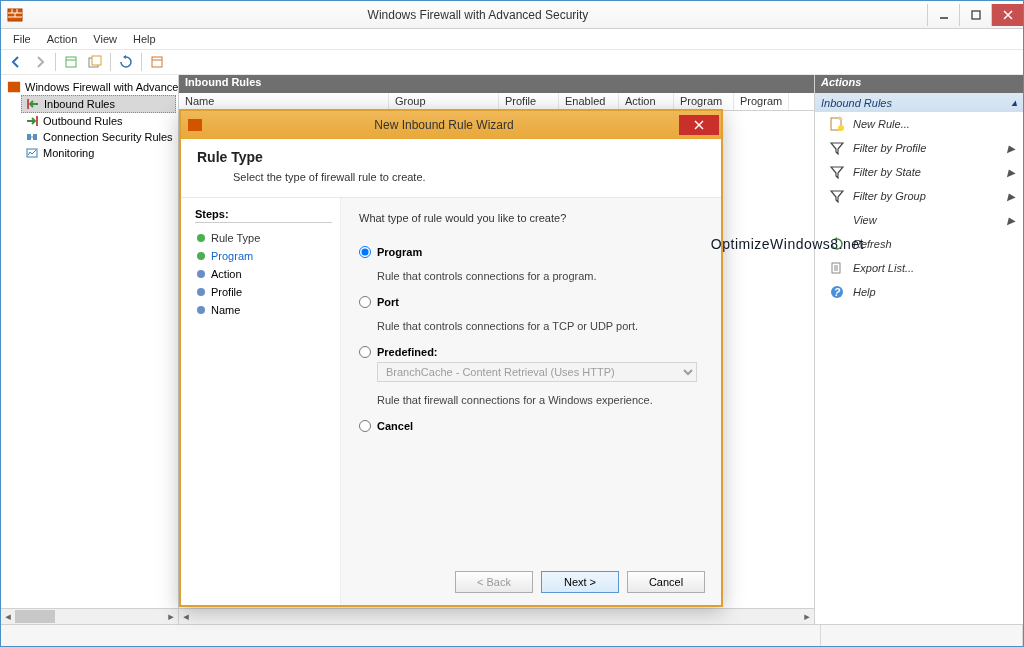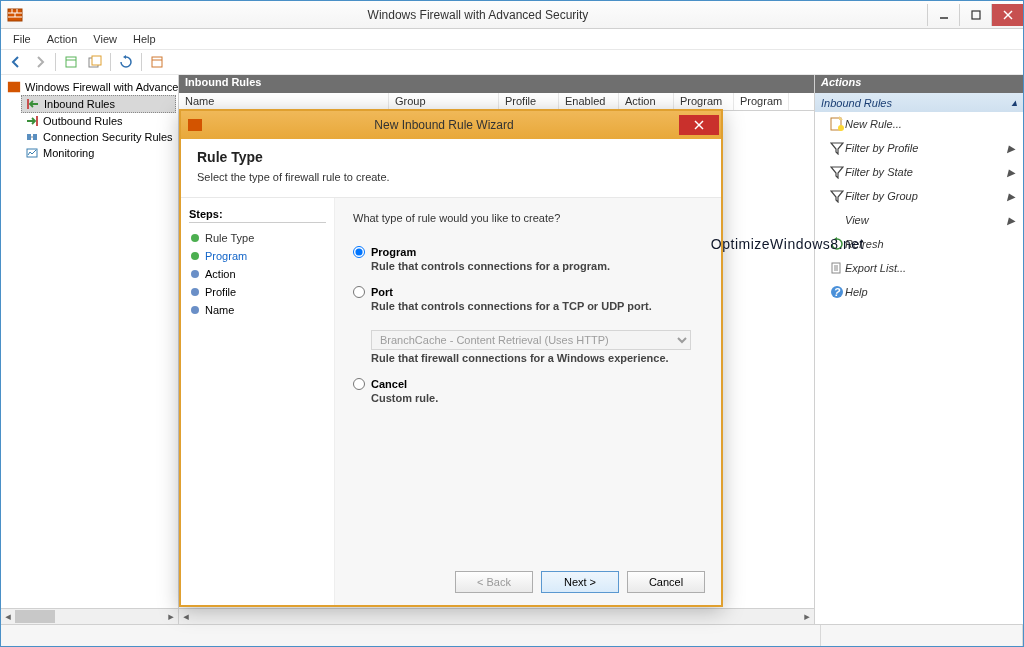--- a/index.html
+++ b/index.html
@@ -34,51 +34,51 @@
 .hscroll .arrow.left{left:0;} .hscroll .arrow.right{right:0;}
 
 .center-pane { flex:1; display:flex; flex-direction:column; border-right:1px solid #d0d0d0; position:relative; min-width:0;}
 .center-header { height:18px; background:#6f6f6f; color:#fff; padding:1px 6px; font-weight:bold; font-size:11px;}
 .col-headers { height:18px; display:flex; border-bottom:1px solid #d0d0d0; background:#fff; font-size:11px; color:#333;}
 .col-headers div { padding:2px 6px; border-right:1px solid #e8e8e8; }
 
 .right-pane { width:208px; display:flex; flex-direction:column;font-style:italic; }
 .actions-header { height:18px; background:#6f6f6f; color:#fff; padding:1px 6px; font-weight:bold; font-size:11px;}
 .actions-sub { background:linear-gradient(#dce9f5,#cfe0ef); padding:3px 6px; color:#1a3e73; font-size:12px; display:flex; justify-content:space-between; align-items:center;}
-.action-item { display:flex; align-items:center; gap:0; padding:4px 8px 4px 14px; color:#333; }
+.action-item { display:flex; align-items:center; gap:8px; padding:4px 8px 4px 14px; color:#333; }
 .action-item.has-sub { justify-content:space-between; }
 .action-item .label { flex:1; }
 .action-item .arrow { color:#555; font-size:10px; }
 .action-item .aicon { width:16px; height:16px; display:flex; align-items:center; justify-content:center; }
 
 
 .wizard { position:absolute; left:179px; top:109px; width:544px; height:498px; border:2px solid #e0a030; background:#fff; box-shadow:0 4px 20px rgba(0,0,0,0.25); display:flex; flex-direction:column; }
 .wizard-titlebar { height:28px; background:linear-gradient(#f0b858,#e8a83a); display:flex; align-items:center; }
 .wizard-titlebar .app-icon { margin:0 6px; width:16px; height:16px;}
 .wizard-titlebar .wtitle { flex:1; text-align:center; color:#333; font-size:12px;}
 .wizard-titlebar .wclose { width:40px; height:20px; background:#c9302c; color:#fff; display:flex; align-items:center; justify-content:center; margin-right:2px;}
 .wizard-head { padding:10px 16px 14px 16px; border-bottom:1px solid #e8e8e8; }
 .wizard-head h1 { font-size:14px; font-weight:bold; color:#222; margin-bottom:6px;}
-.wizard-head .desc { font-size:11px; color:#333; }
-.wizard-body { flex:1; display:flex; }
+.wizard-head .desc { font-size:11px; color:#333;margin-left:36px; }
+.wizard-body { flex:1; display:flex;padding-left:6px; }
 .wizard-steps { width:154px; background:#fff; border-right:1px solid #eee; padding:10px 8px;}
 .wizard-steps .steps-label { font-weight:bold; font-size:11px; margin-bottom:6px; border-bottom:1px solid #ccc; padding-bottom:2px;}
 .wstep { display:flex; align-items:center; gap:6px; padding:3px 2px; font-size:11px;}
 .wstep .dot { width:8px; height:8px; border-radius:50%; background:#6a8fc7; }
 .wstep.current .dot { background:#4caf50;}
 .wstep.current span { color:#333;}
 .wstep.active span { color:#1466c9;}
 .wstep.active .dot { background:#4caf50;}
 .wizard-content { flex:1; background:#f7f7f7; padding:14px 18px; position:relative;}
 .wizard-content .prompt { font-size:11px; color:#333; margin-bottom:22px;}
 .rgroup { margin-bottom:14px; }
 .rline { display:flex; align-items:center; gap:6px; font-size:11px;}
 .rline input[type=radio]{ width:12px; height:12px;}
 .rline b { font-weight:bold; font-size:11px;}
-.rdesc { font-size:11px; color:#444; margin-left:18px; margin-top:2px;font-weight:bold;}
+.rdesc { font-size:11px; color:#444; margin-left:18px; margin-top:12px;}
 .predef-select { margin-left:18px; margin-top:4px; width:320px; height:20px; border:1px solid #c8c8c8; background:#f3f3f3; font-size:11px; padding:0 4px; color:#777;}
 .wizard-buttons { position:absolute; right:16px; bottom:12px; display:flex; gap:8px;margin-left:16px;}
 .wbtn { min-width:78px; height:22px; border:1px solid #adadad; background:linear-gradient(#fefefe,#eaeaea); font-size:11px; text-align:center; line-height:20px;}
 .wbtn.disabled { color:#999; }
 .wbtn.primary { border:1px solid #5a98d0; background:linear-gradient(#eef6fd,#d9ebfa);}
 .watermark { position:absolute; right:160px; top:236px; color:#0f172a; font-size:14px; letter-spacing:0.5px; pointer-events:none;}
 
 .statusbar { height:22px; border-top:1px solid #d0d0d0; background:#f6f6f6; display:flex;}
 .statusbar .cell { border-right:1px solid #d8d8d8; height:100%; }
 
@@ -389,32 +389,35 @@
 
       <div class="rgroup">
         <label class="rline">
           <input type="radio" name="rt" style="">
           <b>Port</b>
         </label>
         <div class="rdesc">Rule that controls connections for a TCP or UDP port.</div>
       </div>
 
       <div class="rgroup">
+        <label class="rline">
+          <input type="radio" name="rt" style="">
+          <b>Predefined:</b>
+        </label>
         <select class="predef-select" disabled="">
           <option>BranchCache - Content Retrieval (Uses HTTP)</option>
         </select>
         <div class="rdesc">Rule that firewall connections for a Windows experience.</div>
       </div>
 
       <div class="rgroup">
         <label class="rline">
           <input type="radio" name="rt" style="">
           <b>Cancel</b>
         </label>
-        <div class="rdesc">Custom rule.</div>
       </div>
 
       <div class="wizard-buttons">
         <div class="wbtn disabled">&lt; Back</div>
         <div class="wbtn primary">Next &gt;</div>
         <div class="wbtn">Cancel</div>
       </div>
     </div>
   </div>
 </div>

